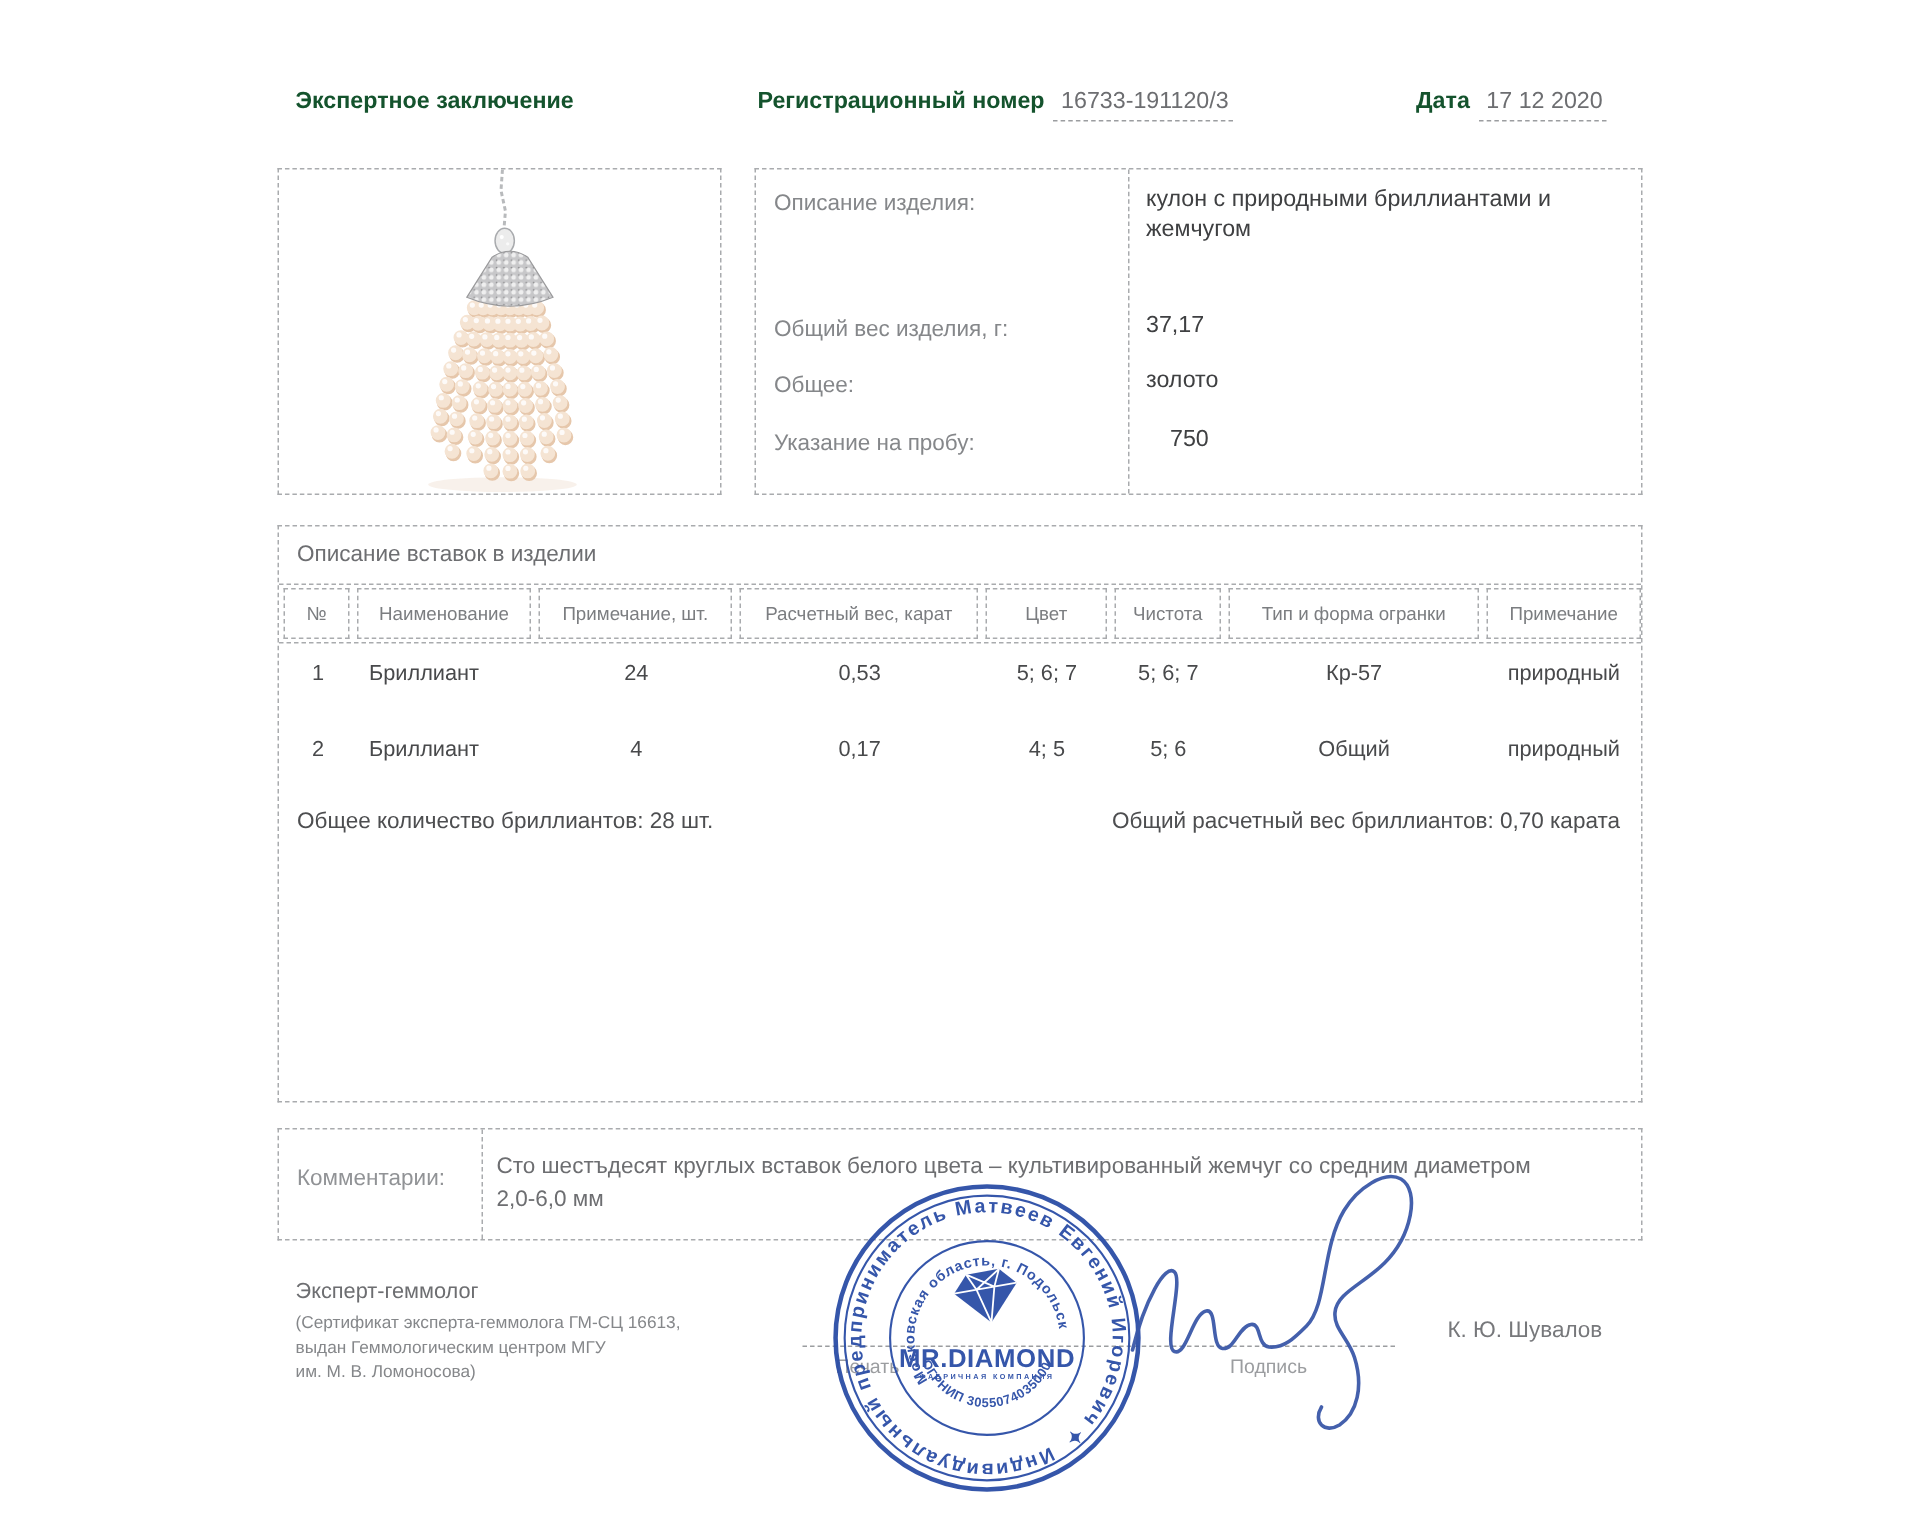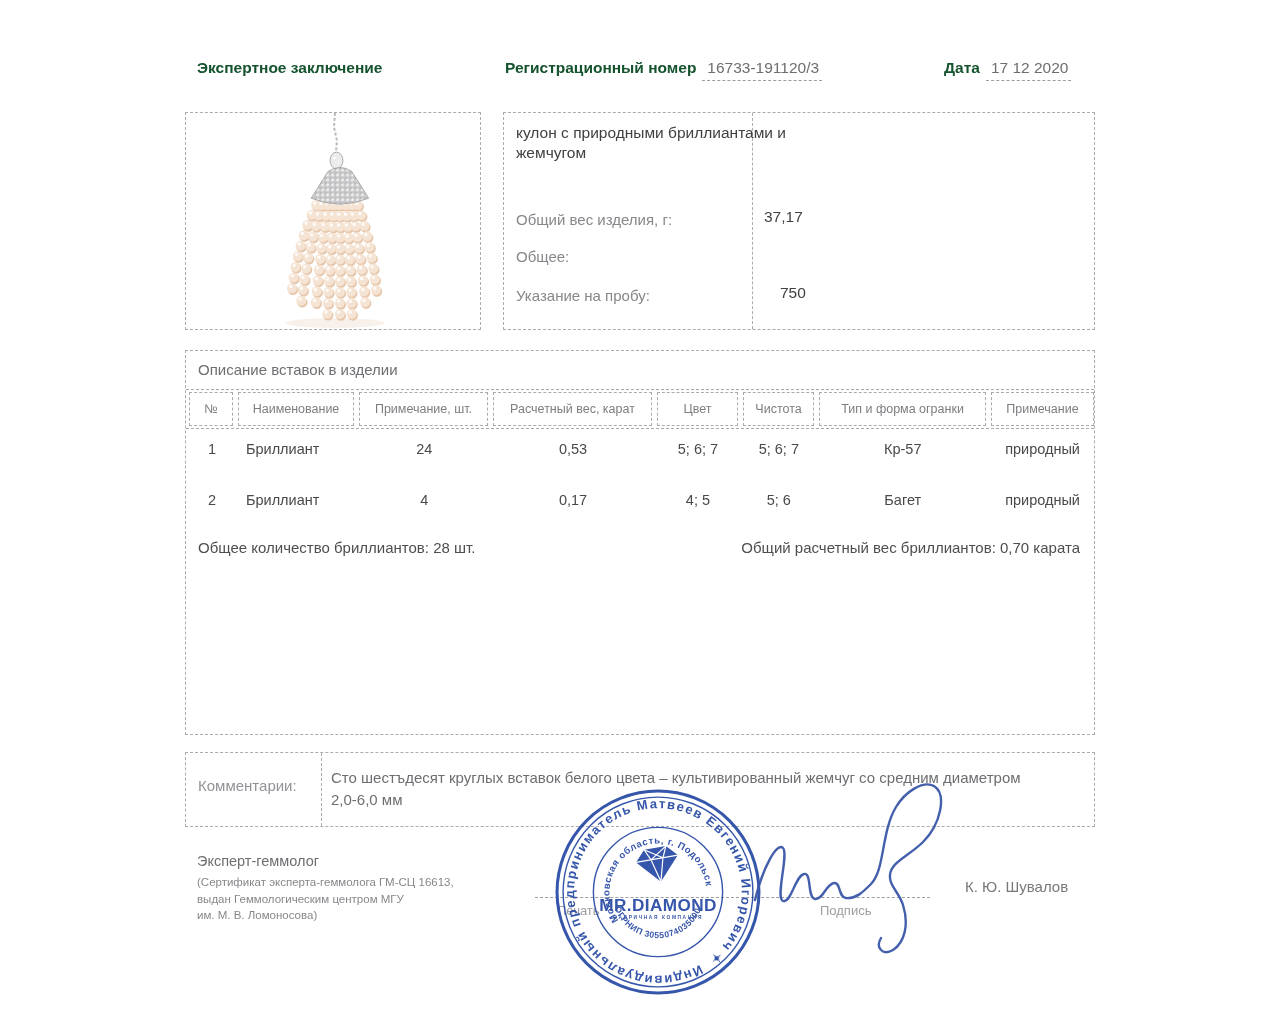--- a/index.html
+++ b/index.html
@@ -130,28 +130,30 @@
       <ellipse cx="151.5" cy="48" rx="6.5" ry="8.5" fill="#ececec" stroke="#a9abae" stroke-width="1"></ellipse>
       <circle cx="149.5" cy="45.5" r="1.4" fill="#ffffff"></circle>
       <circle cx="153.5" cy="50" r="1.1" fill="#fafafa"></circle>
       <path d="M143,59 Q155,51 167,59 L184,86 Q155,98 126,86 Z" fill="url(#pave)" stroke="#9a9a9c" stroke-width="0.8"></path>
     </svg>
   </div>
 
   <div class="dashed-box" style="left:503px;top:112px;width:592px;height:218px;">
     <div class="desc-divider"></div>
     <div class="desc-row" style="top:14px;">
+      <span class="lbl">Описание изделия:</span>
       <span class="val">кулон с природными бриллиантами и жемчугом</span>
     </div>
     <div class="desc-row" style="top:98px;">
       <span class="lbl">Общий вес изделия, г:</span>
       <span class="val">37,17</span>
     </div>
     <div class="desc-row" style="top:135px;">
       <span class="lbl">Общее:</span>
+      <span class="val">золото</span>
     </div>
     <div class="desc-row" style="top:174px;gap:16px;">
       <span class="lbl">Указание на пробу:</span>
       <span class="val">750</span>
     </div>
   </div>
 
   <div class="dashed-box" style="left:185px;top:350px;width:910px;height:385px;">
     <div class="t-title">Описание вставок в изделии</div>
     <div class="t-head">
@@ -174,21 +176,21 @@
       <span class="cell c6">Кр-57</span>
       <span class="cell c7">природный</span>
     </div>
     <div class="t-row" style="top:141px;">
       <span class="cell c0">2</span>
       <span class="cell c1">Бриллиант</span>
       <span class="cell c2">4</span>
       <span class="cell c3">0,17</span>
       <span class="cell c4">4; 5</span>
       <span class="cell c5">5; 6</span>
-      <span class="cell c6">Багет</span>
+      <span class="cell c6">Общий</span>
       <span class="cell c7">природный</span>
     </div>
     <div class="t-summary">
       <span>Общее количество бриллиантов: 28 шт.</span>
       <span>Общий расчетный вес бриллиантов: 0,70 карата</span>
     </div>
   </div>
 
   <div class="dashed-box" style="left:185px;top:752px;width:910px;height:75px;">
     <div class="cm-divider"></div>

